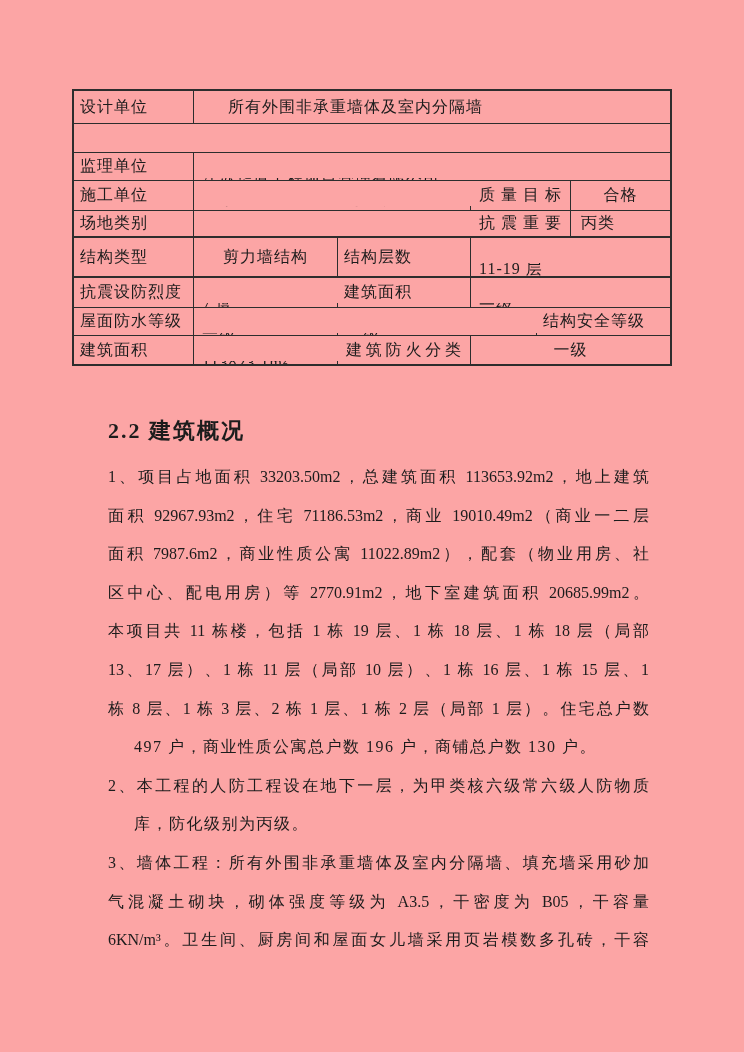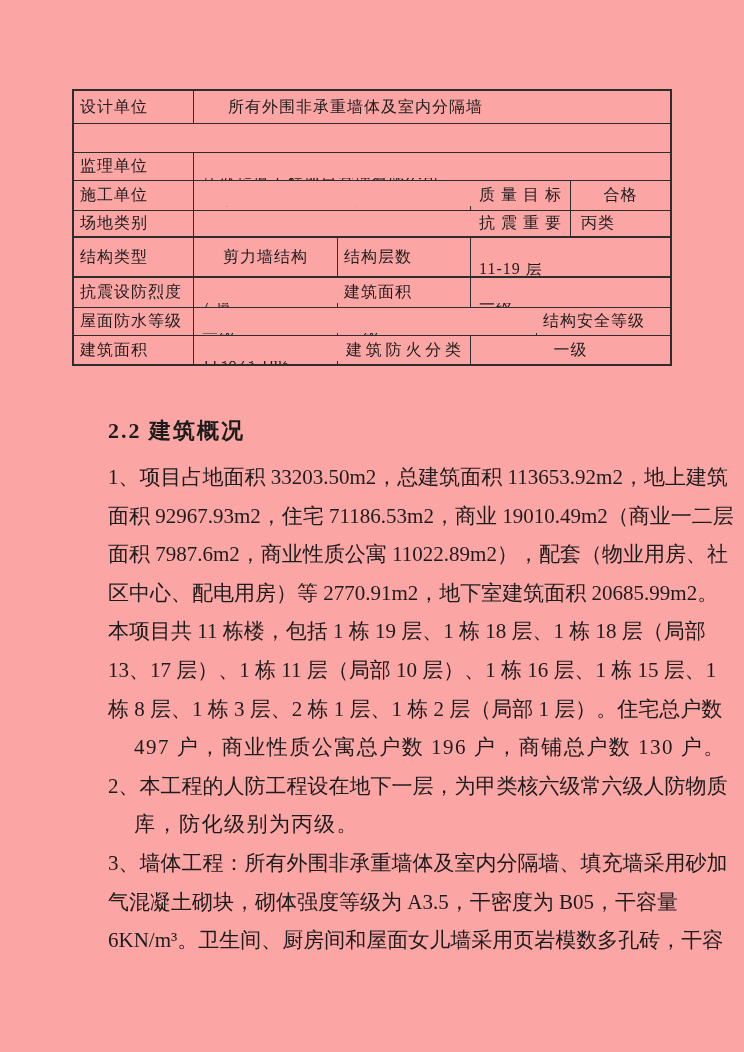--- a/index.html
+++ b/index.html
@@ -77,21 +77,21 @@
   }
   .section-heading {
     font-size: 22px;
     font-weight: bold;
     letter-spacing: 2px;
     line-height: 22px;
     margin: 0 0 16px 0;
   }
   .para { margin: 0; }
   .tline {
-    font-size: 21px;
+    font-size: 16px;
     line-height: 38.6px;
     height: 38.6px;
     text-align: justify;
     text-align-last: justify;
     white-space: nowrap;
   }
   .tline.end {
     text-align-last: left;
     letter-spacing: 1.5px;
     margin-left: 26px;

